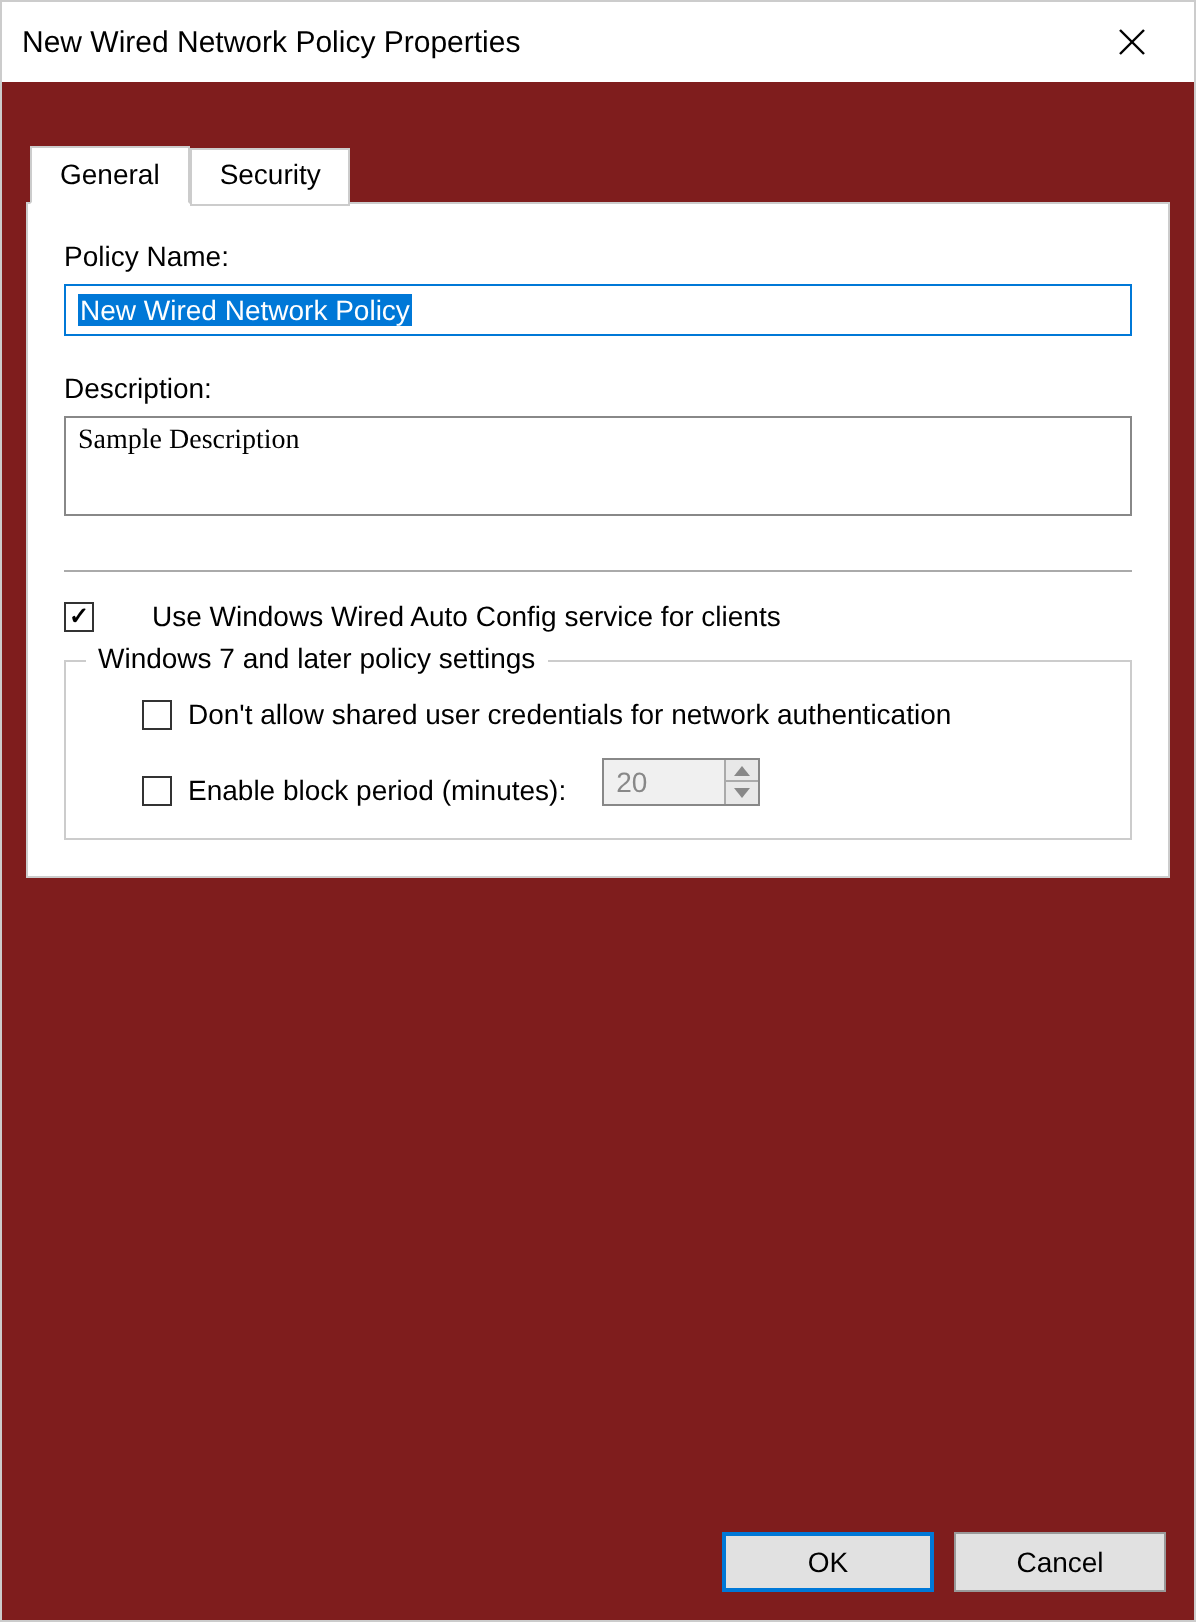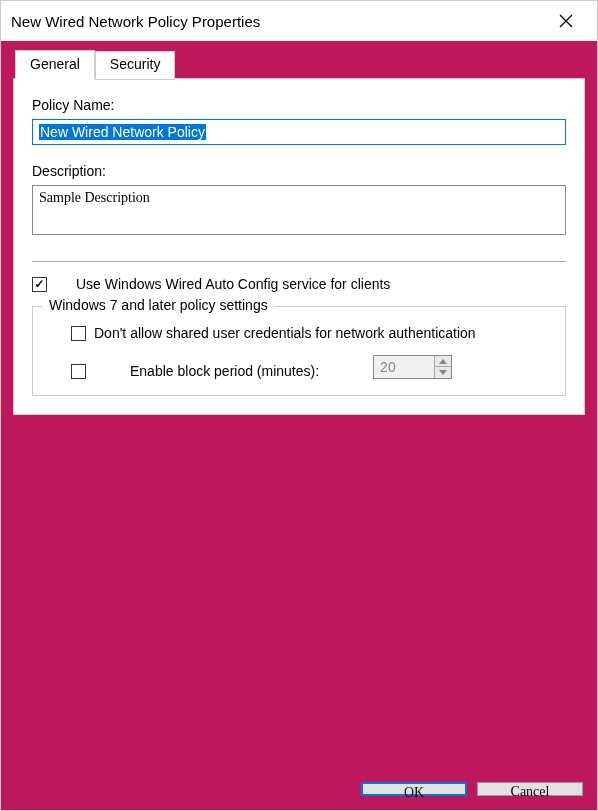--- a/index.html
+++ b/index.html
@@ -10,21 +10,21 @@
       margin: 0;
       padding: 0;
       background: #fff;
       width: 598px;
       height: 811px;
       position: relative;
     }
     .window {
       width: 598px;
       height: 811px;
-      background: #be185d;
+      background: #7f1d1d;
       border: 1px solid #ccc;
       display: flex;
       flex-direction: column;
     }
     .titlebar {
       height: 40px;
       display: flex;
       align-items: center;
       padding: 0 8px 0 10px;
       background: #fff;
@@ -47,20 +47,21 @@
       height: 14px;
     }
     .content {
       flex: 1;
       padding: 8px 12px 0 12px;
       display: flex;
       flex-direction: column;
     }
     .tabs-wrap {
       position: relative;
+      margin-top: 23px;
     }
     .tabs {
       display: flex;
       position: relative;
       z-index: 2;
       margin-left: 2px;
     }
     .tab {
       padding: 5px 14px 6px 14px;
       font-size: 14px;
@@ -189,21 +190,20 @@
     .inner-row {
       display: flex;
       align-items: flex-end;
       font-size: 14px;
       color: #000;
       margin-bottom: 14px;
       padding-left: 22px;
     }
     .inner-row:last-child {
       margin-bottom: 0;
-      gap: 36px;
     }
     .spinner-wrap {
       display: inline-flex;
       border: 1px solid #888;
       margin-left: 18px;
       height: 24px;
       background: #f0f0f0;
     }
     .spinner-input {
       width: 60px;
@@ -238,26 +238,26 @@
       height: 5px;
     }
     .button-bar {
       display: flex;
       justify-content: flex-end;
       padding: 10px 14px 14px 14px;
       gap: 10px;
     }
     .btn {
       min-width: 106px;
-      height: 14px;
+      height: 30px;
       border: 1px solid #999;
       background: #e1e1e1;
       font-size: 14px;
       cursor: pointer;
-      font-family: Liberation Serif, serif;
+      font-family: Liberation Sans, sans-serif;
     }
     .btn.default {
       border: 2px solid #0078d7;
       background: #e1e1e1;
     }
     .btn.disabled {
       color: #9a9a9a;
       cursor: default;
       border: 1px solid #bdbdbd;
       background: #ececec;

